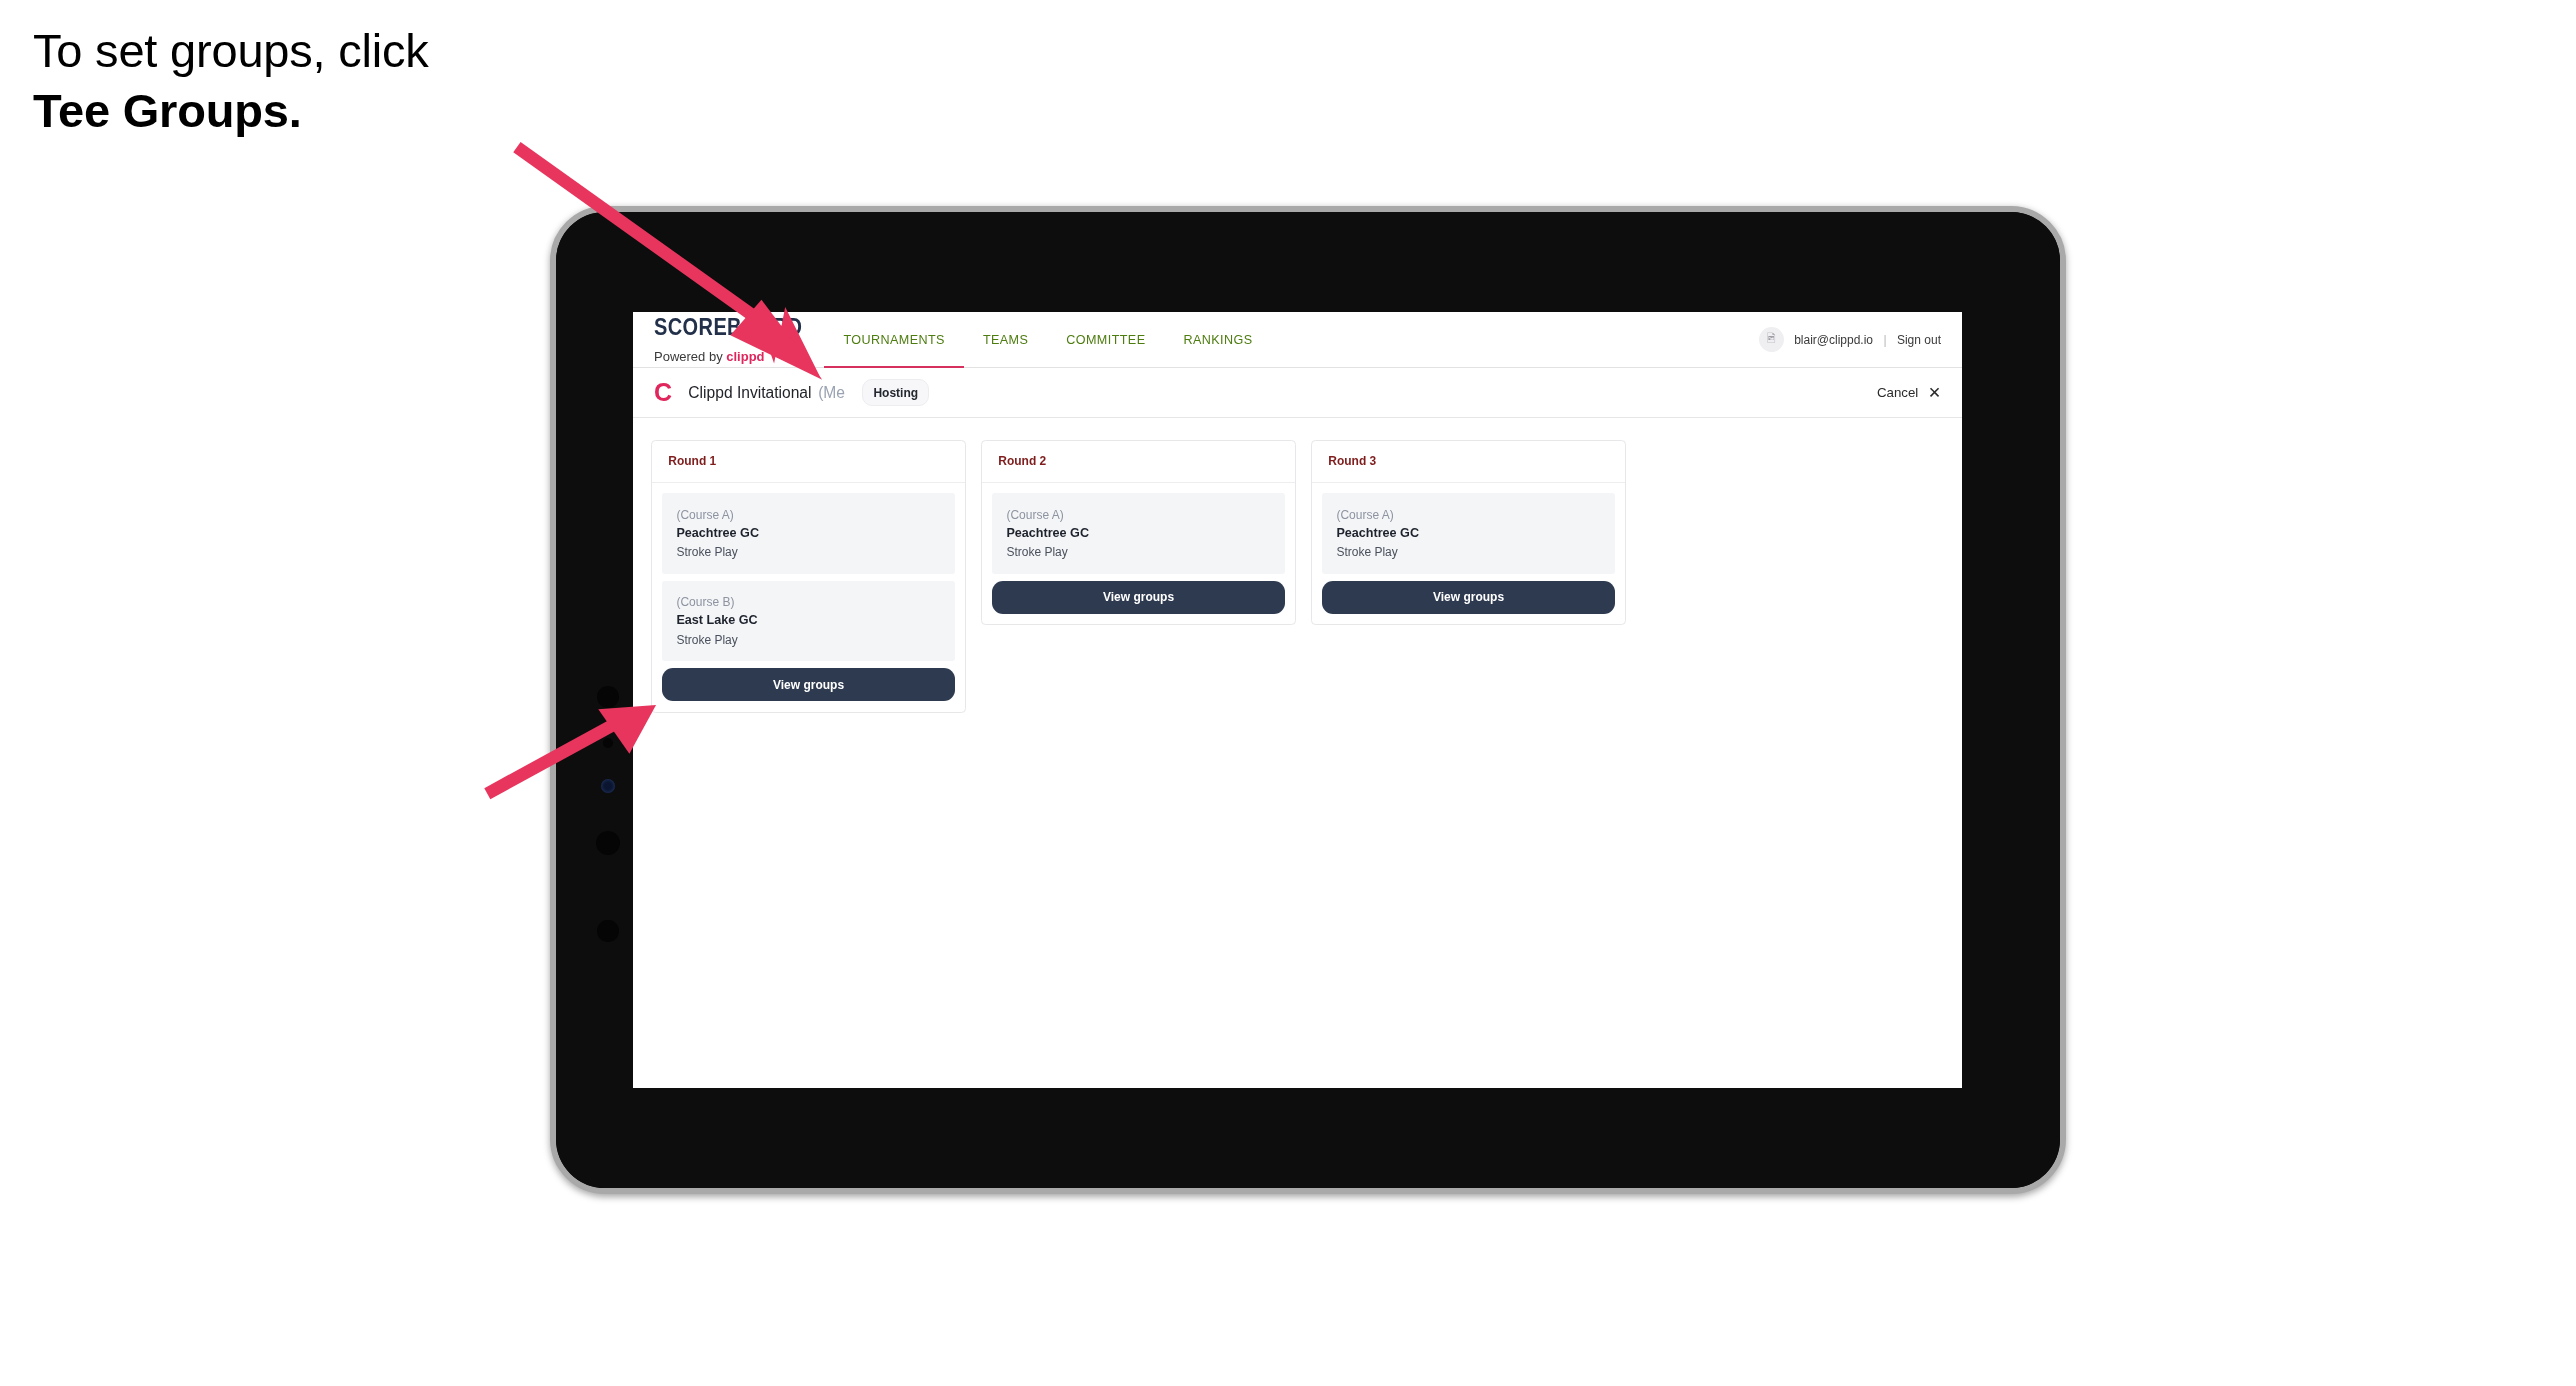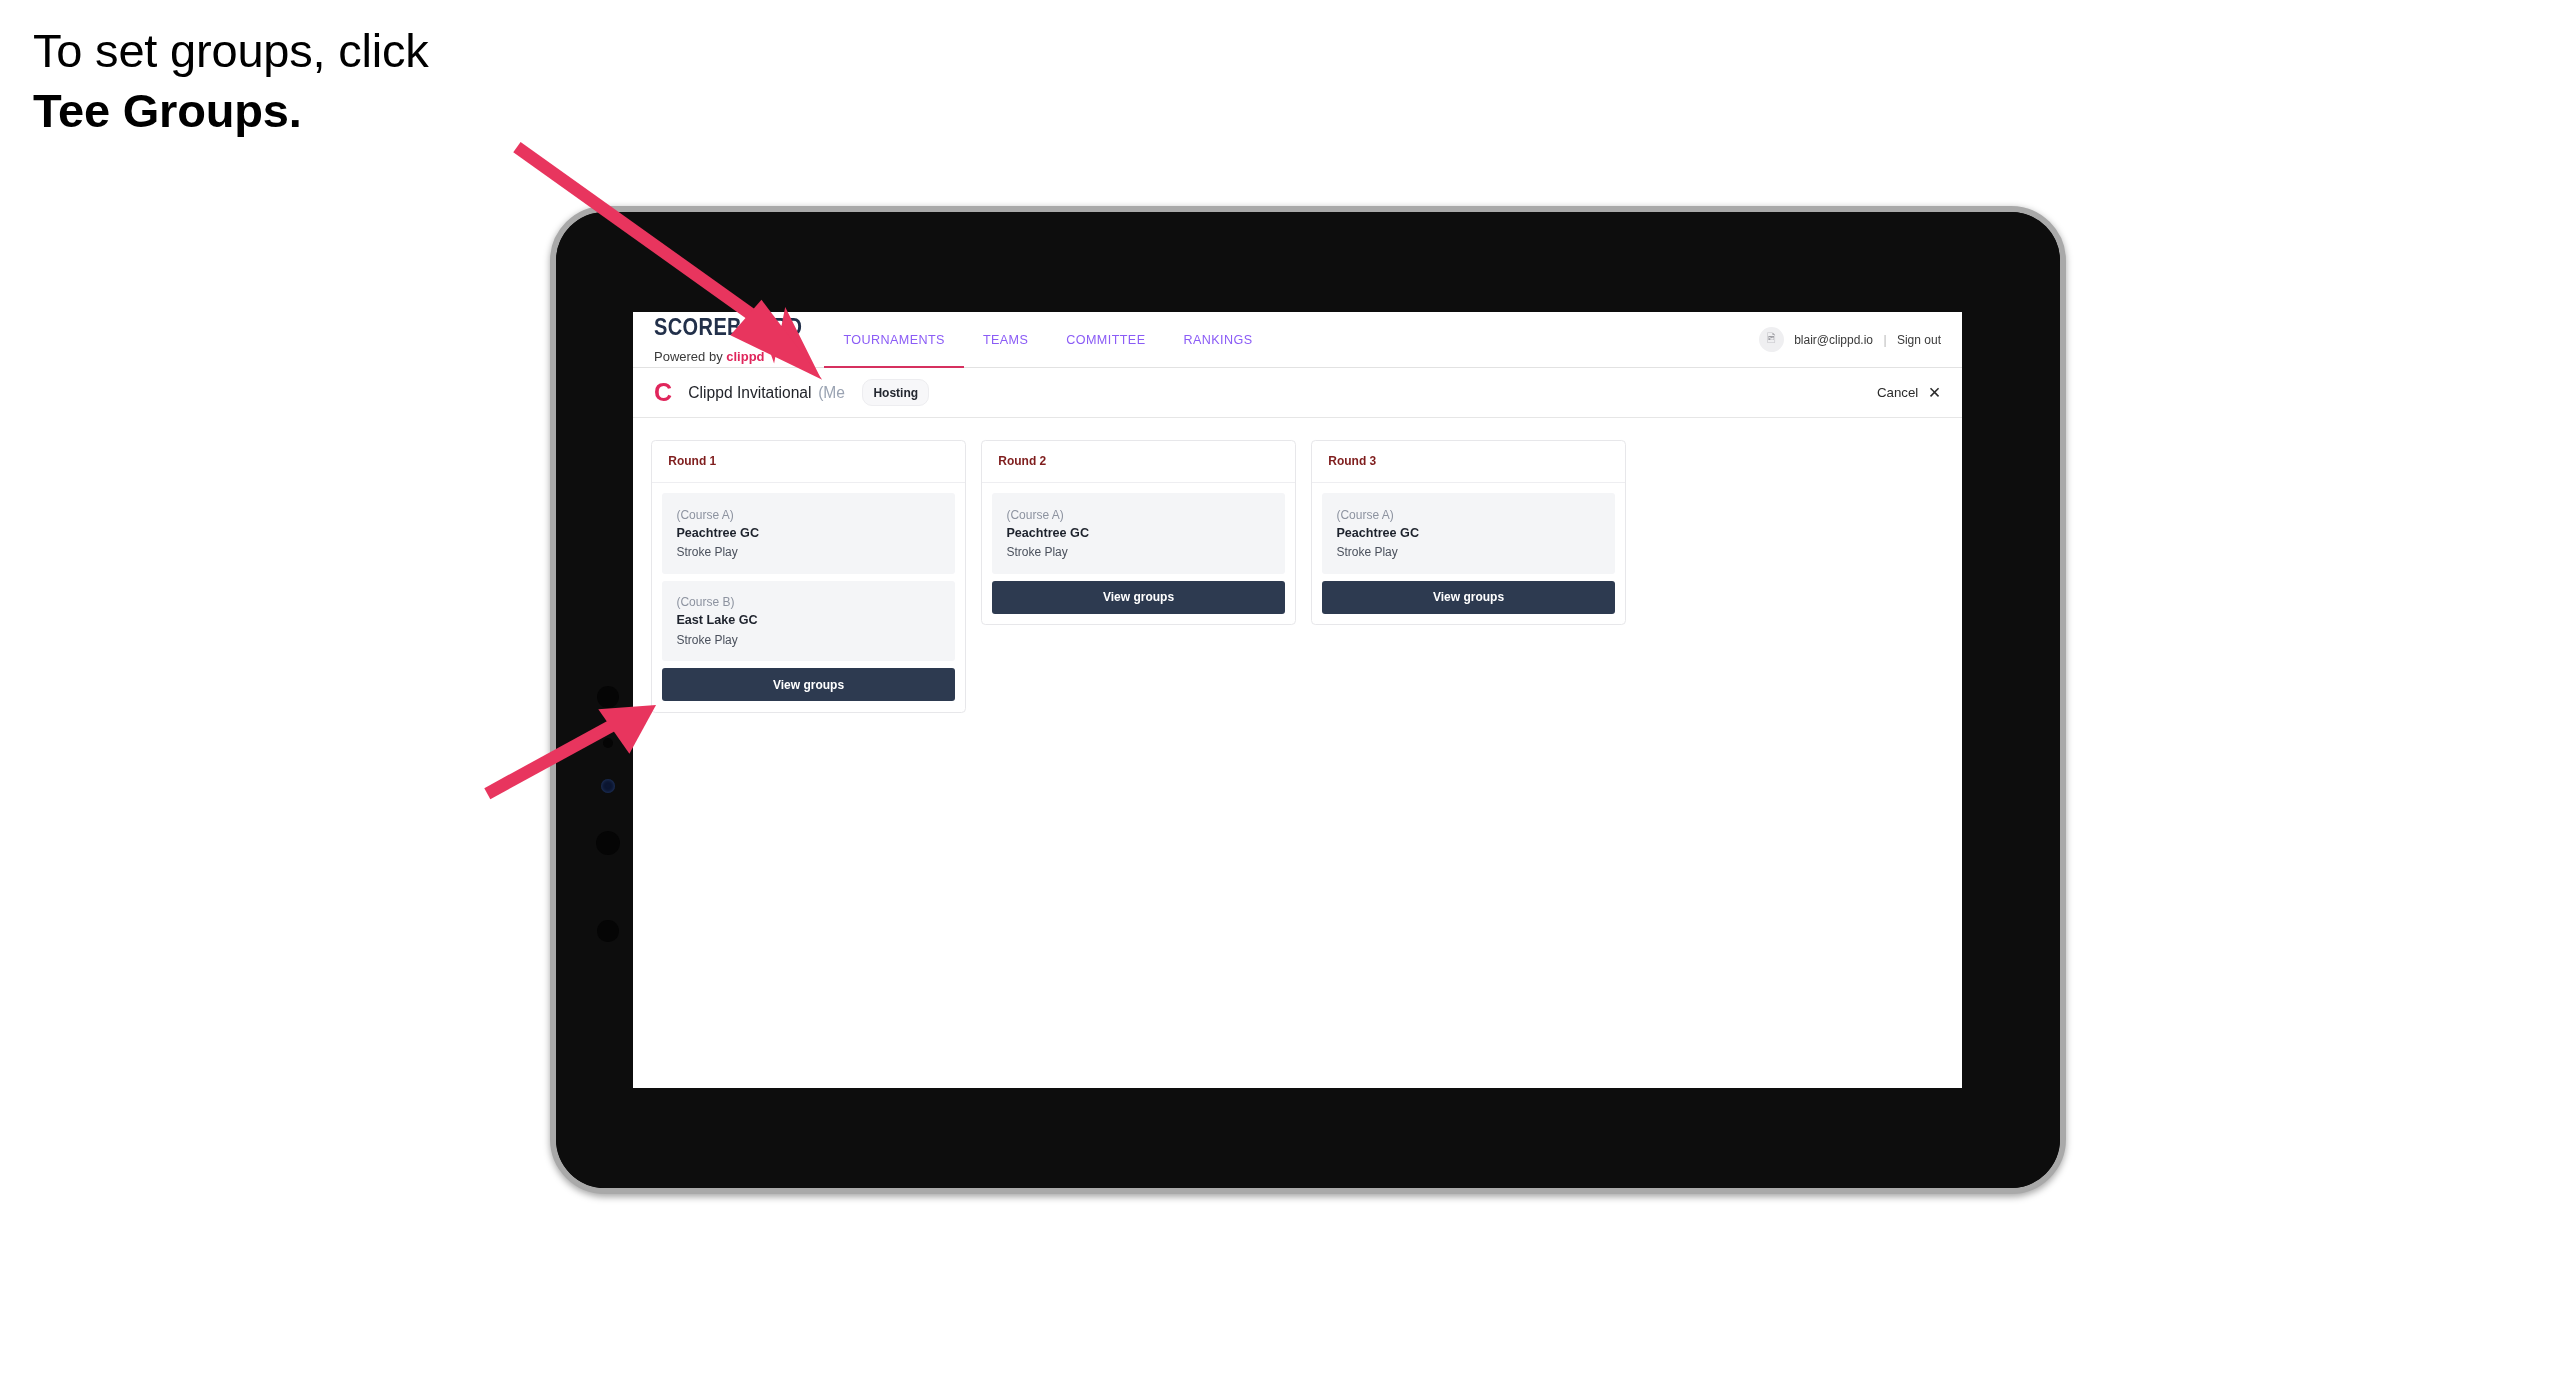--- a/index.html
+++ b/index.html
@@ -110,21 +110,21 @@
     line-height: 1;
     white-space: nowrap;
   }
   #brand-sub b { color: #e0265c; font-weight: 700; }
 
   .navlink {
     display: flex; align-items: center;
     padding: 0 19px;
     font-size: 12.6px;
     letter-spacing: 0.4px;
-    color: #8b5cf6;
+    color: #4d7c0f;
     text-decoration: none;
     position: relative;
     white-space: nowrap;
   }
   .navlink.active::after {
     content: "";
     position: absolute; left: 0; right: 0; bottom: -0.7px;
     height: 2.2px; background: #d6305f;
   }
   #nav-right {
@@ -229,21 +229,21 @@
     border-radius: 3px;
     padding: 12.6px 14px;
   }
   .course-label { font-size: 12px; color: #8d93a0; line-height: 1.5; }
   .course-name  { font-size: 12.6px; color: #1d222c; font-weight: 700; line-height: 1.55; }
   .course-format{ font-size: 12px; color: #4a505c; line-height: 1.5; }
   .view-groups-btn {
     background: #2d3a50;
     color: #ffffff;
     border: none;
-    border-radius: 3px;
+    border-radius: 11px;
     height: 33px;
     width: 100%;
     font-size: 12px;
     font-weight: 700;
     font-family: "Liberation Sans", sans-serif;
     cursor: pointer;
   }
 </style>
 </head>
 <body>

